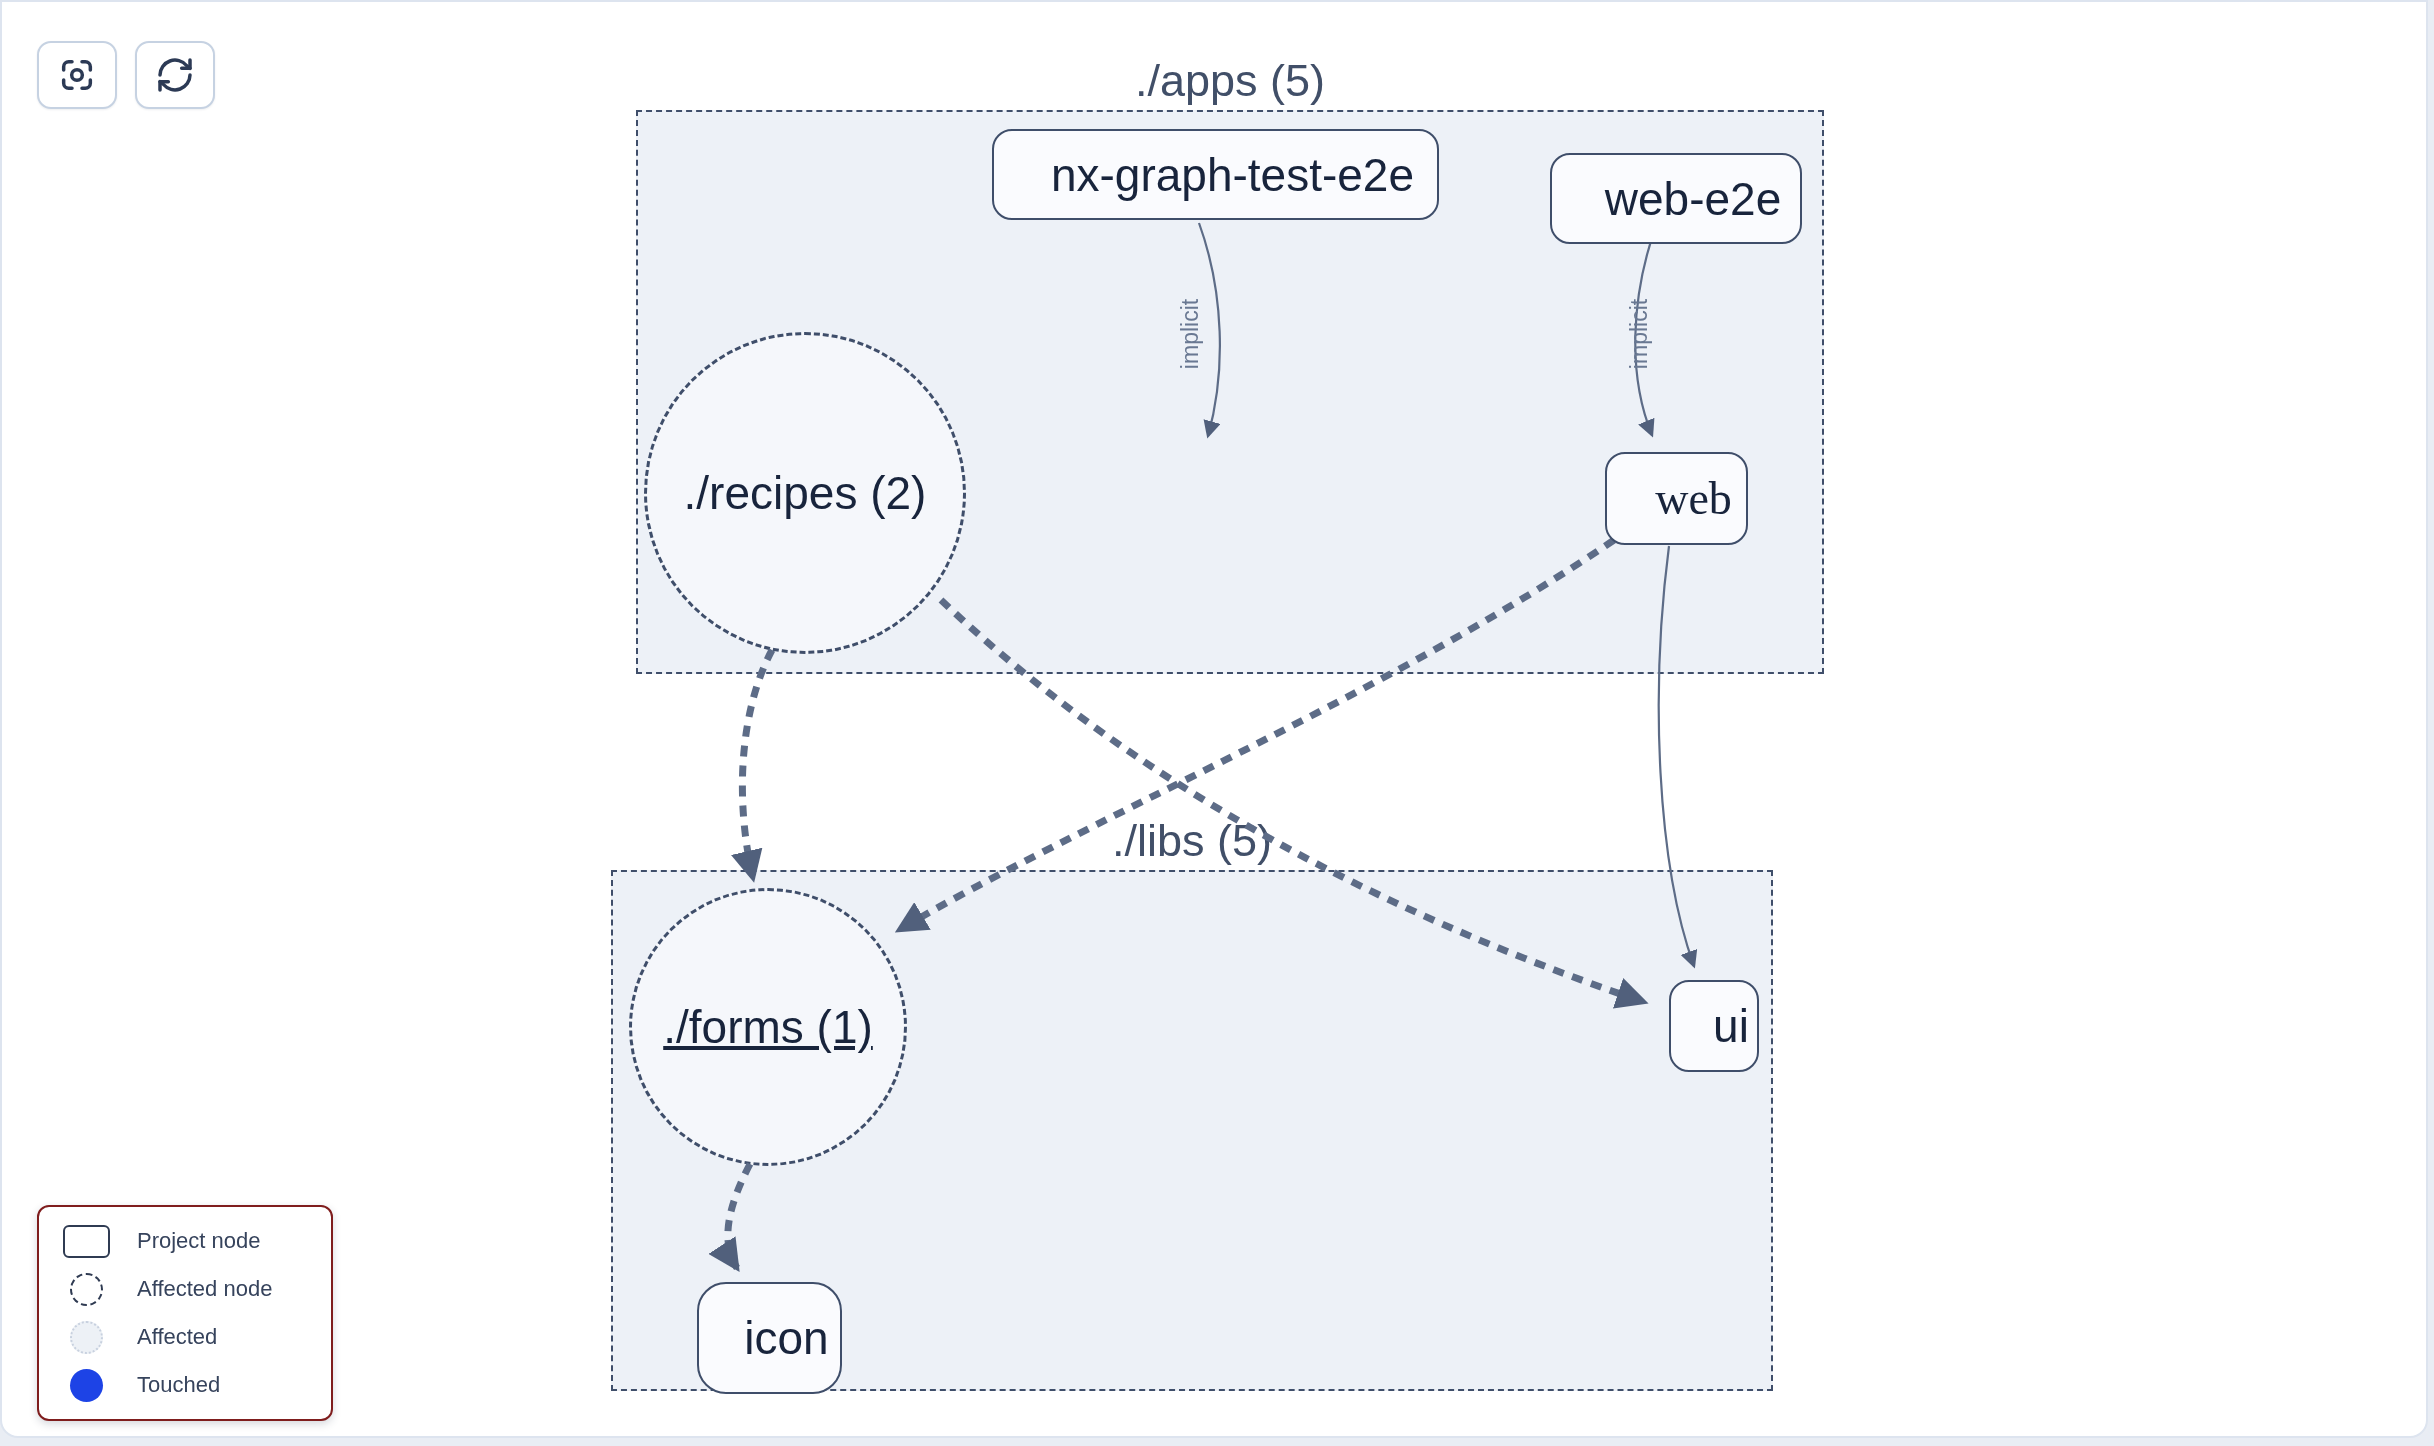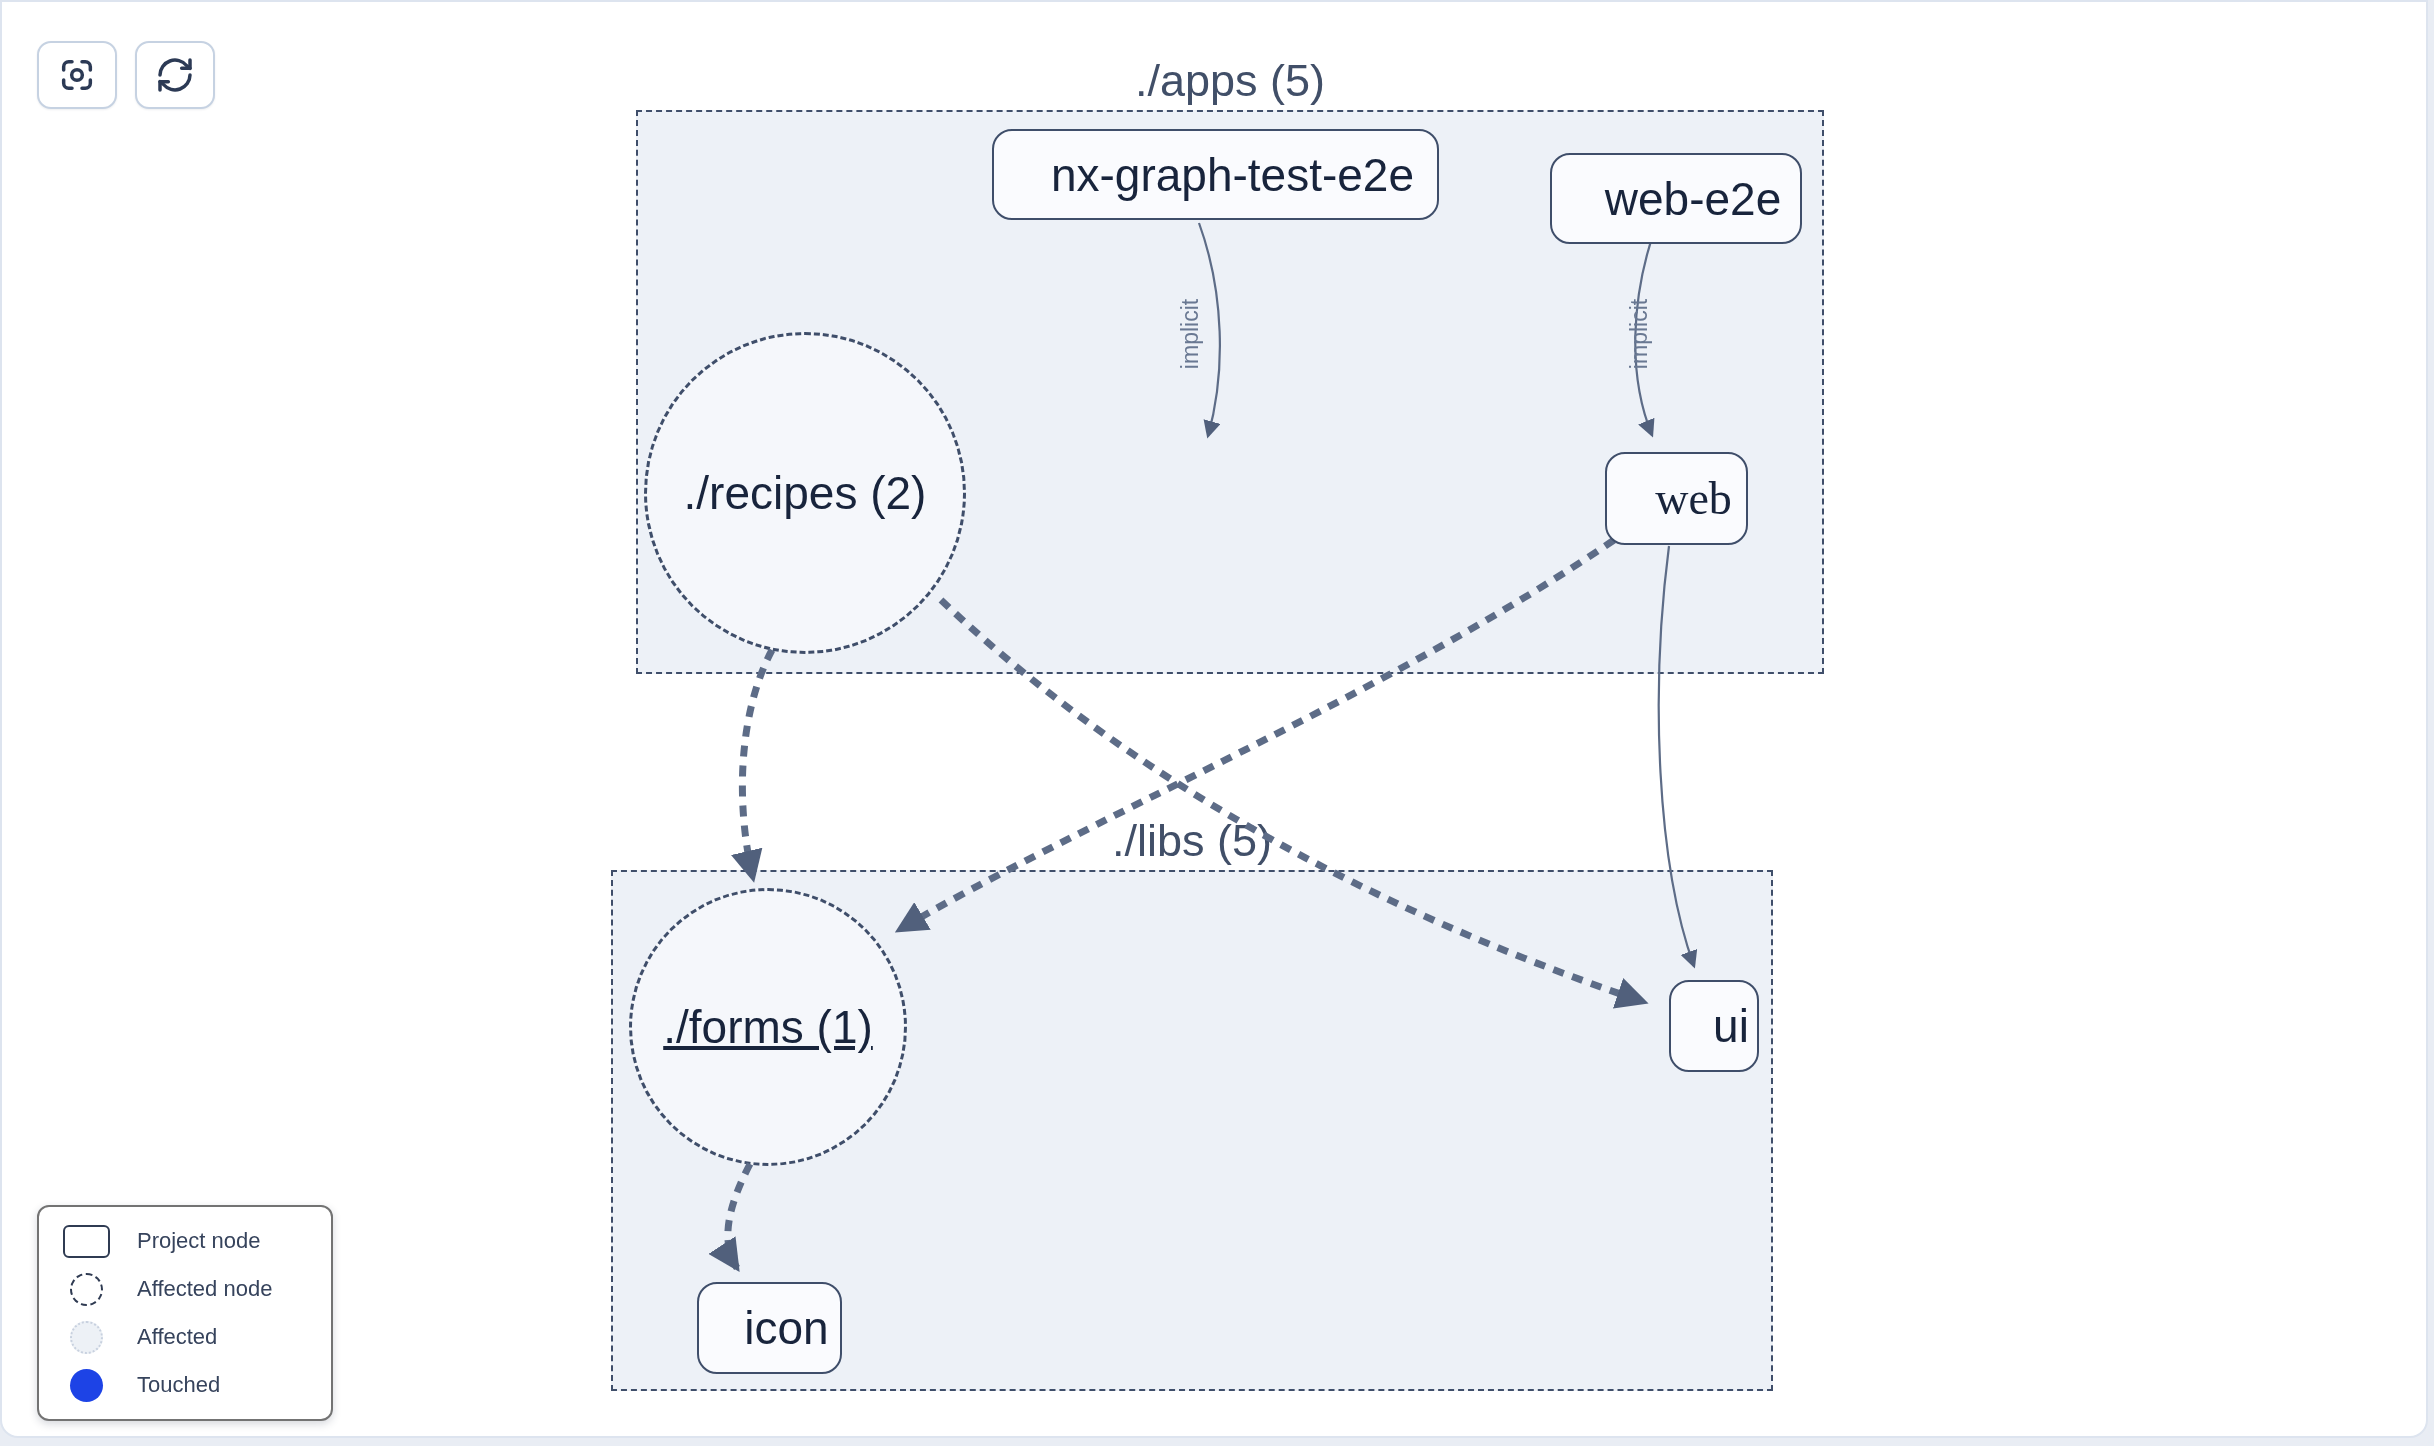--- a/index.html
+++ b/index.html
@@ -46,35 +46,35 @@
     position:absolute;box-sizing:border-box;background:#fafbfe;
     border:2.5px solid #3f4e6a;border-radius:20px;
     display:flex;align-items:center;justify-content:center;
     font-size:46px;color:#18243c;z-index:10;white-space:nowrap;cursor:pointer;padding-left:34px;
   }
   .n-e2e{left:990px;top:127px;width:447px;height:91px;}
   .n-webe2e{left:1548px;top:127px;width:252px;height:91px;margin-top:24px;}
   .n-test{left:1045px;top:450px;width:370px;height:90px;}
   .n-web{left:1603px;top:450px;width:143px;height:93px;font-family:Liberation Serif, serif;}
   .n-ui{left:1667px;top:978px;width:90px;height:92px;}
-  .n-icon{left:695px;top:1280px;width:145px;height:92px;}
+  .n-icon{left:695px;top:1280px;width:145px;height:112px;border-radius:29px;}
   
   svg.edges{position:absolute;left:0;top:0;z-index:6;pointer-events:none;}
   .edge-thin{stroke:#5d6c87;stroke-width:2.2;fill:none;}
   .edge-thick{stroke:#5d6c87;stroke-width:7;fill:none;stroke-dasharray:11 9;}
   .edge-label{
     position:absolute;z-index:7;font-size:23px;color:#697892;
     transform:translate(-50%,-50%) rotate(-90deg);white-space:nowrap;
   }
   .lbl-1{left:1188px;top:332px;}
   .lbl-2{left:1637px;top:332px;}
   
   .legend{
     position:absolute;left:35px;top:1203px;width:296px;box-sizing:border-box;
-    background:#ffffff;border:2px solid #737373;border-radius:12px;
+    background:#ffffff;border:2px solid #7f1d1d;border-radius:12px;
     padding:10px 0;z-index:40;box-shadow:0 3px 8px rgba(27,41,65,.18);
   }
   .legend-row{display:flex;align-items:center;height:48px;padding-left:22px;}
   .swatch{width:50px;display:flex;align-items:center;justify-content:center;flex:none;}
   .sw-project{width:47px;height:33px;border:2.5px solid #2f3b52;border-radius:6px;background:#fff;box-sizing:border-box;}
   .sw-composite{width:33px;height:33px;border:2.5px dashed #2f3b52;border-radius:50%;background:#fff;box-sizing:border-box;}
   .sw-affected{width:33px;height:33px;border:2px dotted #c8d1df;border-radius:50%;background:#edf1f6;box-sizing:border-box;}
   .sw-touched{width:33px;height:33px;border-radius:50%;box-sizing:border-box;}
   .legend-label{margin-left:26px;font-size:22px;color:#36435c;}
 </style>

